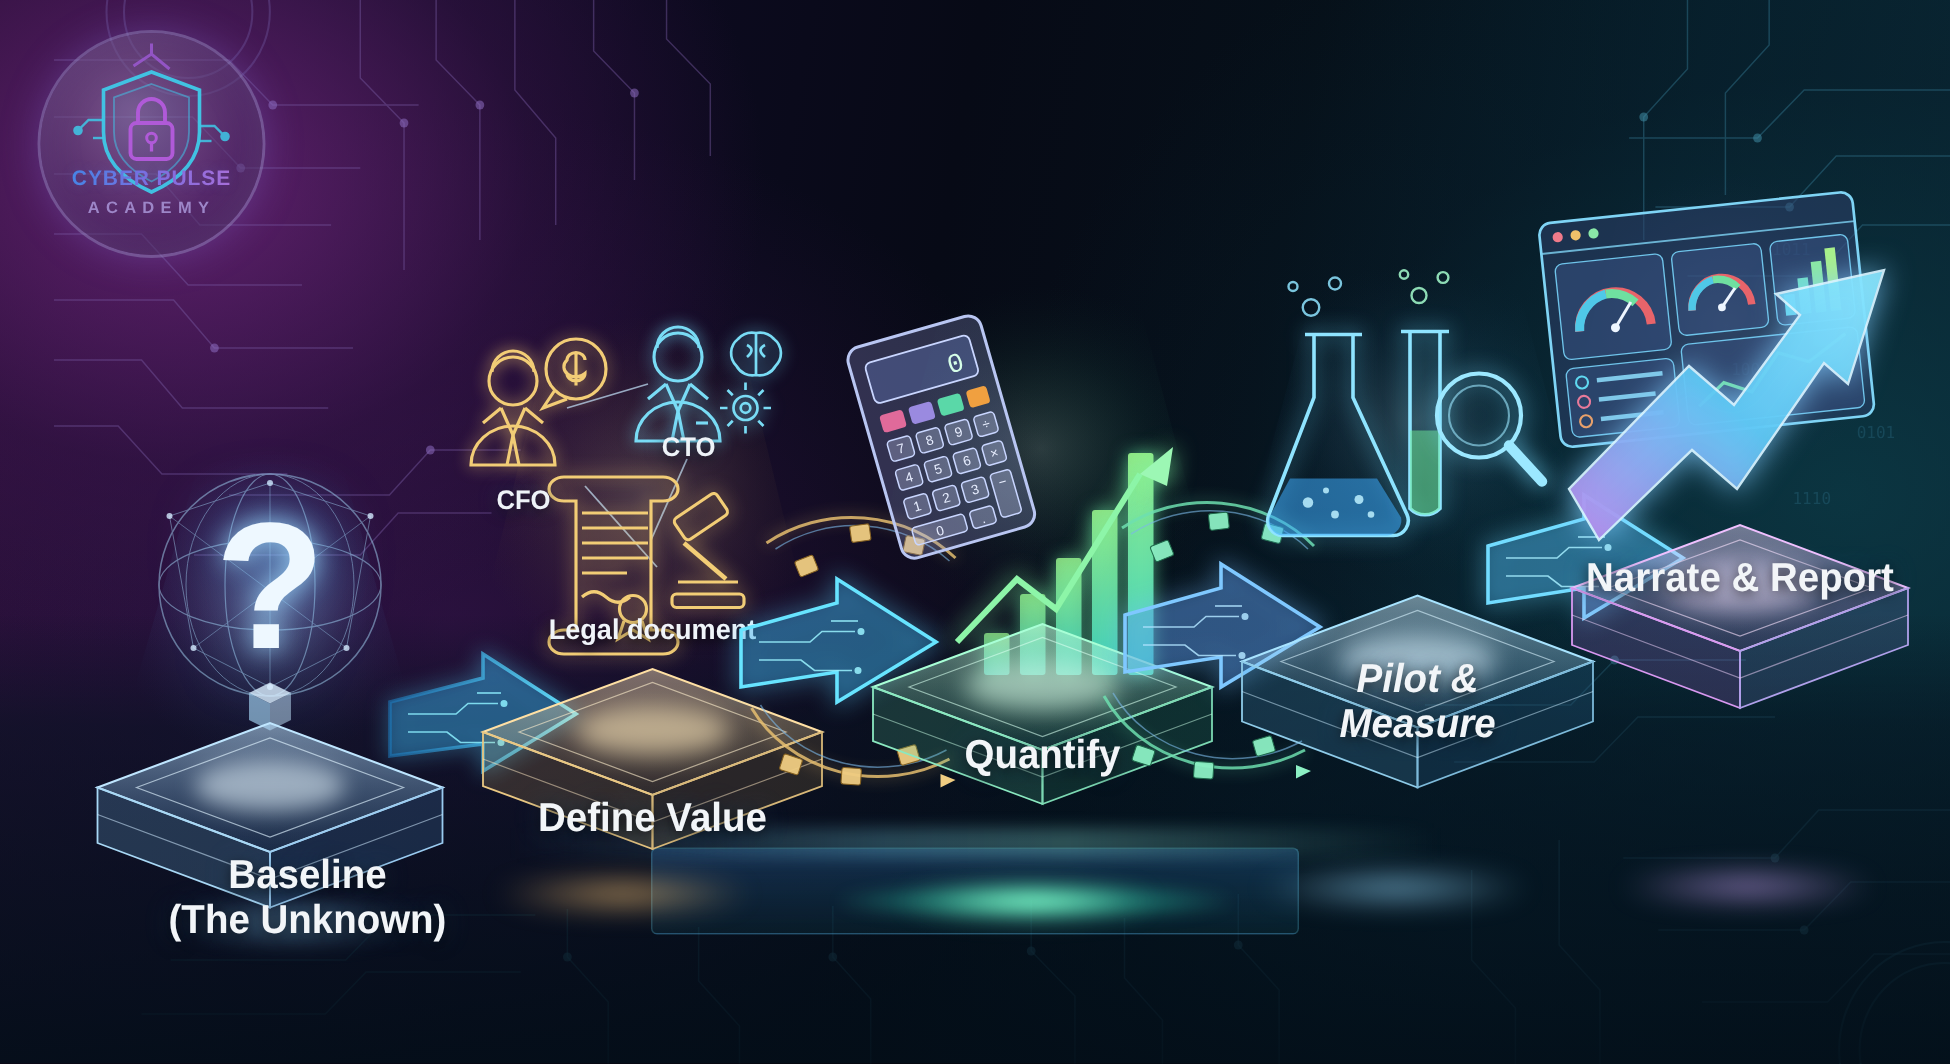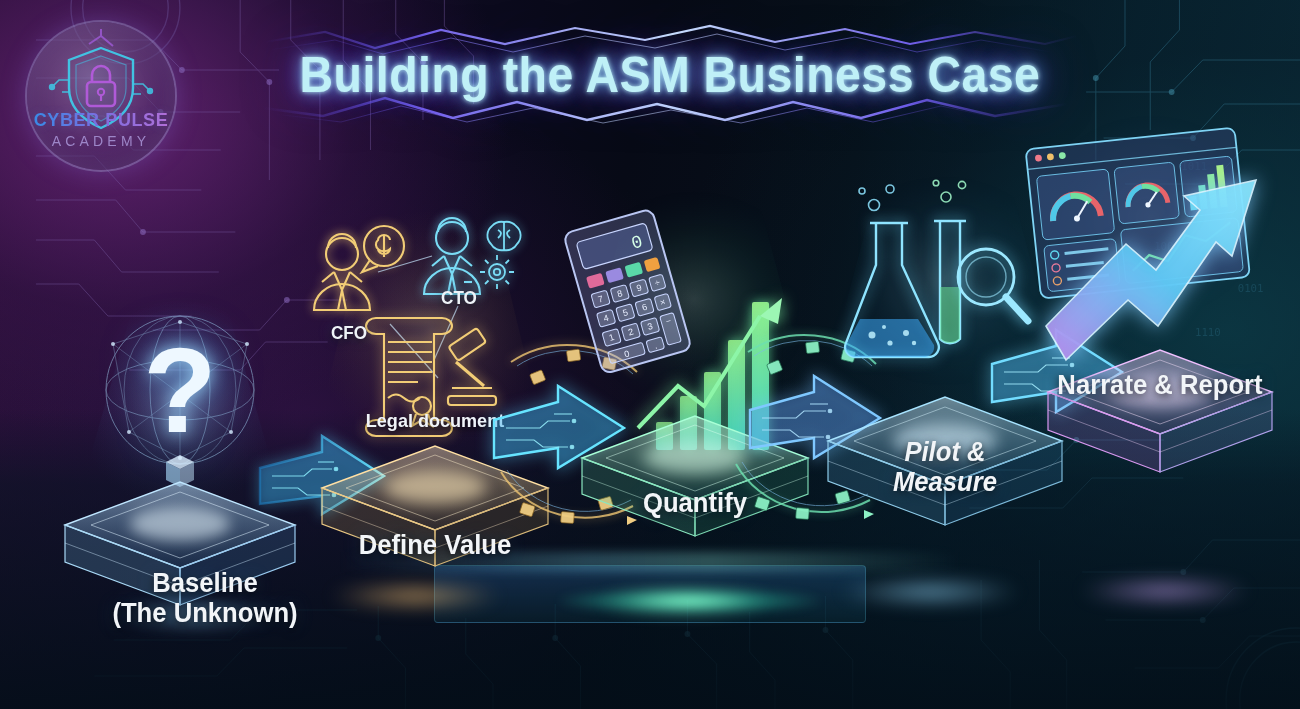--- a/index.html
+++ b/index.html
@@ -50,28 +50,28 @@
 
   
   .logo{
     position:absolute;left:27px;top:22px;width:148px;height:148px;border-radius:50%;
     background:radial-gradient(circle at 42% 36%, rgba(146,120,168,.62), rgba(76,48,104,.50) 58%, rgba(40,24,64,.55) 100%);
     box-shadow:0 0 0 2px rgba(150,140,190,.45), 0 0 26px rgba(120,90,190,.45), inset 0 0 28px rgba(190,170,230,.16);
   }
   .logo-inner{position:absolute;inset:0;}
   .logo-text{
     position:absolute;left:0;right:0;top:88px;text-align:center;
-    font-size:18px;font-weight:bold;letter-spacing:.6px;
+    font-size:14px;font-weight:bold;letter-spacing:.6px;
     background:linear-gradient(90deg,#2f8fe8,#7f6de0,#bb6fd6);
     -webkit-background-clip:text;background-clip:text;color:transparent;
     text-shadow:0 0 8px rgba(110,130,230,.25);
   }
   .logo-sub{
     position:absolute;left:0;right:0;top:111px;text-align:center;
-    font-size:14px;font-weight:normal;letter-spacing:4.2px;color:#9d86c8;
+    font-size:11px;font-weight:bold;letter-spacing:4.2px;color:#9d86c8;
   }
 
   
   .title-wrap{position:absolute;left:255px;top:24px;width:830px;height:98px;}
   .lightning{position:absolute;inset:0;pointer-events:none;}
   .title{
     position:absolute;left:0;right:0;top:22px;text-align:center;
     font-size:50px;font-weight:bold;letter-spacing:.5px;
     font-family:"Liberation Sans Narrow","Liberation Sans",sans-serif;
     transform:scaleX(.93);
@@ -201,39 +201,20 @@
       </g>
       <g stroke="#9f5ad8" stroke-width="2" fill="none" opacity=".8">
         <path d="M62 22 l12 -8 l12 10"></path>
           <path d="M74 14 v-7"></path>
       </g>
     </svg>
     <div class="logo-text">CYBER PULSE</div>
     <div class="logo-sub">ACADEMY</div>
   </div>
 
-  <div class="title-wrap">
-    <svg class="lightning" viewBox="0 0 830 98">
-      <defs>
-        <linearGradient id="lg" x1="0" y1="0" x2="1" y2="0">
-          <stop offset="0" stop-color="#5b3fd0" stop-opacity="0"></stop>
-          <stop offset=".2" stop-color="#7f6bff" stop-opacity=".9"></stop>
-          <stop offset=".5" stop-color="#cfe9ff" stop-opacity="1"></stop>
-          <stop offset=".8" stop-color="#7f6bff" stop-opacity=".9"></stop>
-          <stop offset="1" stop-color="#5b3fd0" stop-opacity="0"></stop>
-        </linearGradient>
-      </defs>
-      <path d="M10,18 L70,8 L120,24 L186,6 L250,20 L320,4 L390,16 L455,2 L520,18 L590,5 L655,20 L720,8 L790,20 L822,12" fill="none" stroke="url(#lg)" stroke-width="2.2"></path>
-      <path d="M14,26 L80,16 L128,30 L196,14 L258,28 L330,12 L400,24 L462,10 L530,26 L600,13 L662,28 L726,16 L796,28" fill="none" stroke="url(#lg)" stroke-width="1" opacity=".6"></path>
-      <path d="M8,84 L68,92 L130,74 L198,94 L262,78 L332,96 L402,80 L470,96 L538,78 L606,94 L672,76 L740,92 L812,80" fill="none" stroke="url(#lg)" stroke-width="2.4"></path>
-      <path d="M20,90 L86,98 L146,82 L212,98 L278,84 L348,99 L416,86 L486,99 L552,84 L618,98 L686,82 L752,96" fill="none" stroke="url(#lg)" stroke-width="1" opacity=".55"></path>
-      <line x1="0" y1="88" x2="830" y2="88" stroke="url(#lg)" stroke-width="1.4" opacity=".75"></line>
-    </svg>
-    <div class="title">Building the ASM Business Case</div>
-  </div>
 
   <div class="step" style="left:55px;top:300px;width:300px;height:350px;">
     <svg viewBox="0 0 300 350" style="position:absolute;inset:0;width:300px;height:350px;">
       <defs>
         <radialGradient id="b1g" cx="50%" cy="50%" r="50%">
           <stop offset="0" stop-color="#cfeaff" stop-opacity=".95"></stop>
           <stop offset="55%" stop-color="#5fa8e0" stop-opacity=".35"></stop>
           <stop offset="100%" stop-color="#1f4a80" stop-opacity="0"></stop>
         </radialGradient>
         <linearGradient id="b1s" x1="0" y1="0" x2="0" y2="1">

